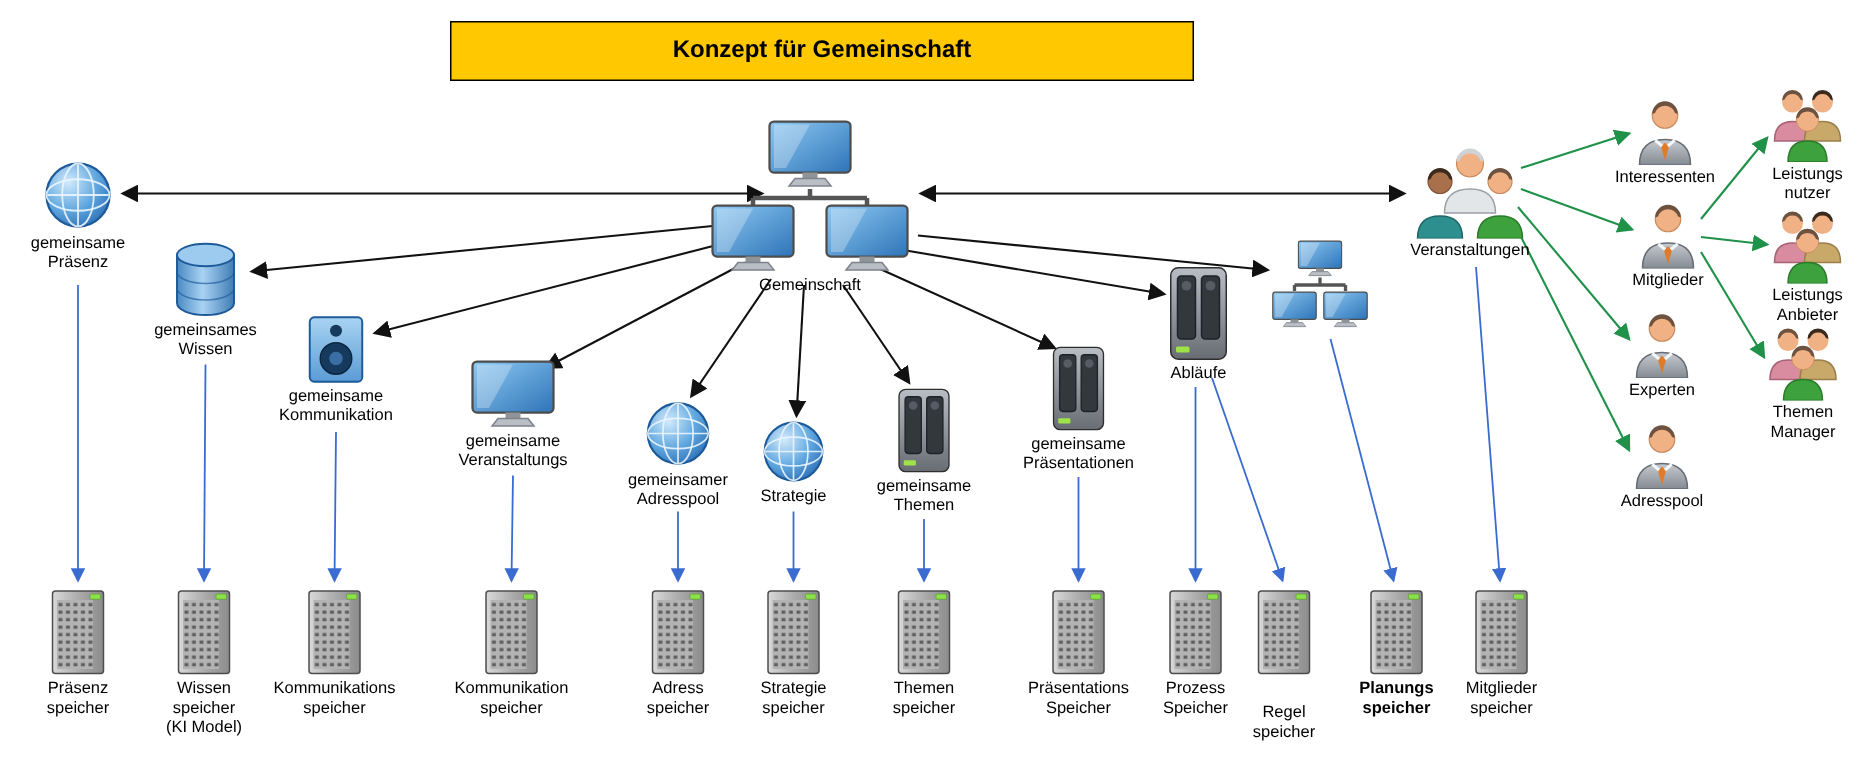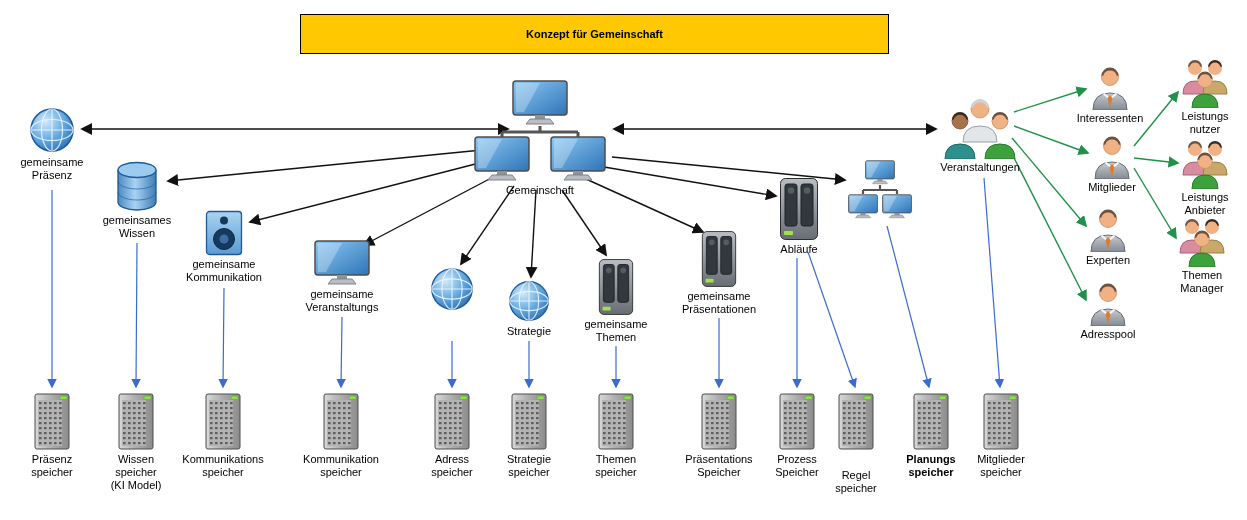--- a/index.html
+++ b/index.html
@@ -1,21 +1,21 @@
 <!DOCTYPE html>
 <html><head>
 <meta charset="utf-8">
 <style>
   * { margin:0; padding:0; box-sizing:border-box; }
   html,body { background:#ffffff; font-family:"Liberation Sans", sans-serif; }
   .canvas { position:relative; width:1247px; height:520px; background:#ffffff; overflow:hidden; }
   .title-box {
-    position:absolute; left:300px; top:14px; width:589px; height:40px;
+    position:absolute; left:300px; top:14px; width:496px; height:40px;
     border:1px solid #000; display:flex; align-items:center; justify-content:center;
-    font-weight:bold; font-size:11px; color:#000; z-index:4;
+    font-weight:bold; font-size:16px; color:#000; z-index:4;
   }
   #edge-svg { position:absolute; left:0; top:0; z-index:1; }
   #nodes { position:absolute; inset:0; z-index:2; }
   .node { position:absolute; }
   .node svg { width:100%; height:100%; display:block; }
   .node-label {
     position:absolute; width:120px; text-align:center;
     font-size:11px; line-height:1.18; color:#000; z-index:3;
   }
 </style>
@@ -187,20 +187,24 @@
       <div class="node" style="left: 429px; top: 266px; width: 46px; height: 46px;">
         <div style="width: 100%; height: 100%;">
           <svg viewBox="0 0 48 48">
      <circle cx="24" cy="24" r="21" fill="url(#gradGlobe)" stroke="#1d5a99" stroke-width="1.5"></circle>
      <path d="M3.5 24 h41 M24 3.5 v41" stroke="#eaf5ff" stroke-width="1.2" fill="none" opacity=".9"></path>
      <ellipse cx="24" cy="24" rx="21" ry="10.5" fill="none" stroke="#eaf5ff" stroke-width="1.2" opacity=".9"></ellipse>
      <ellipse cx="24" cy="24" rx="10.5" ry="21" fill="none" stroke="#eaf5ff" stroke-width="1.2" opacity=".9"></ellipse>
    </svg>
         </div>
       </div>
+      <div class="node-label" style="left: 392px; top: 314px;">
+        <div>gemeinsamer</div>
+        <div>Adresspool</div>
+      </div>
       <div class="node" style="left: 507px; top: 279px; width: 44px; height: 44px;">
         <div style="width: 100%; height: 100%;">
           <svg viewBox="0 0 48 48">
      <circle cx="24" cy="24" r="21" fill="url(#gradGlobe)" stroke="#1d5a99" stroke-width="1.5"></circle>
      <path d="M3.5 24 h41 M24 3.5 v41" stroke="#eaf5ff" stroke-width="1.2" fill="none" opacity=".9"></path>
      <ellipse cx="24" cy="24" rx="21" ry="10.5" fill="none" stroke="#eaf5ff" stroke-width="1.2" opacity=".9"></ellipse>
      <ellipse cx="24" cy="24" rx="10.5" ry="21" fill="none" stroke="#eaf5ff" stroke-width="1.2" opacity=".9"></ellipse>
    </svg>
         </div>
       </div>

